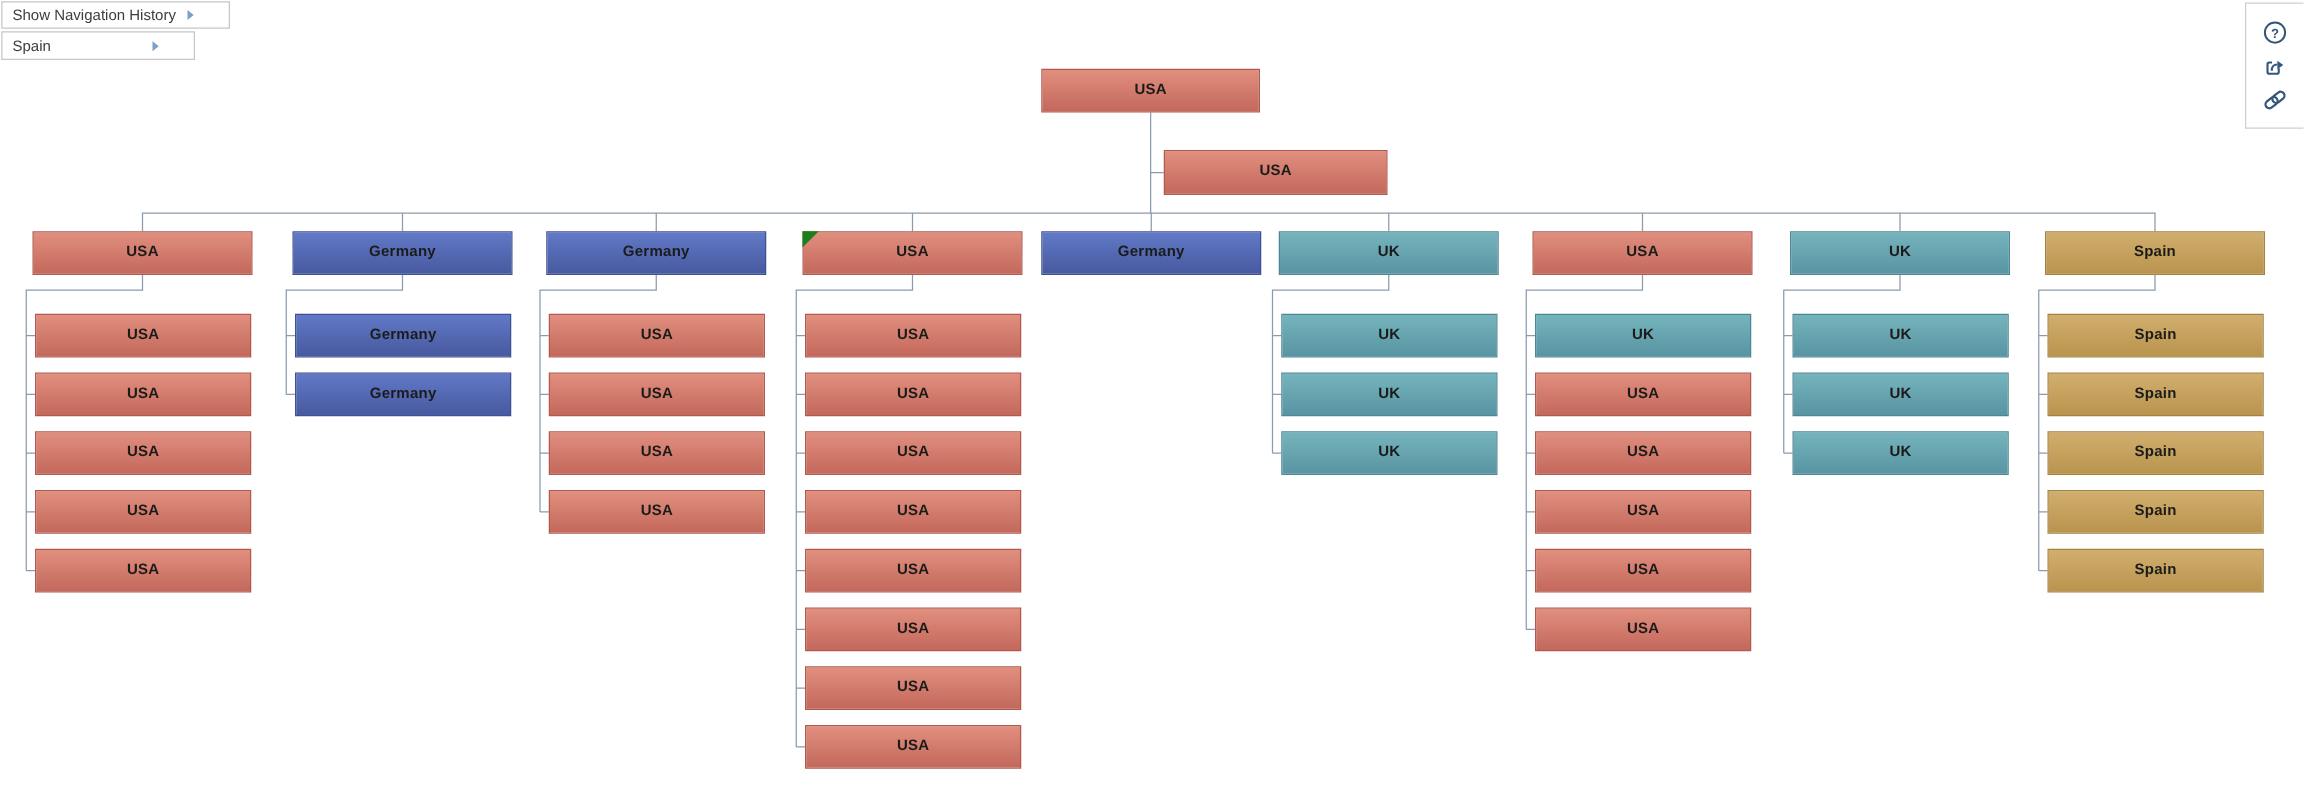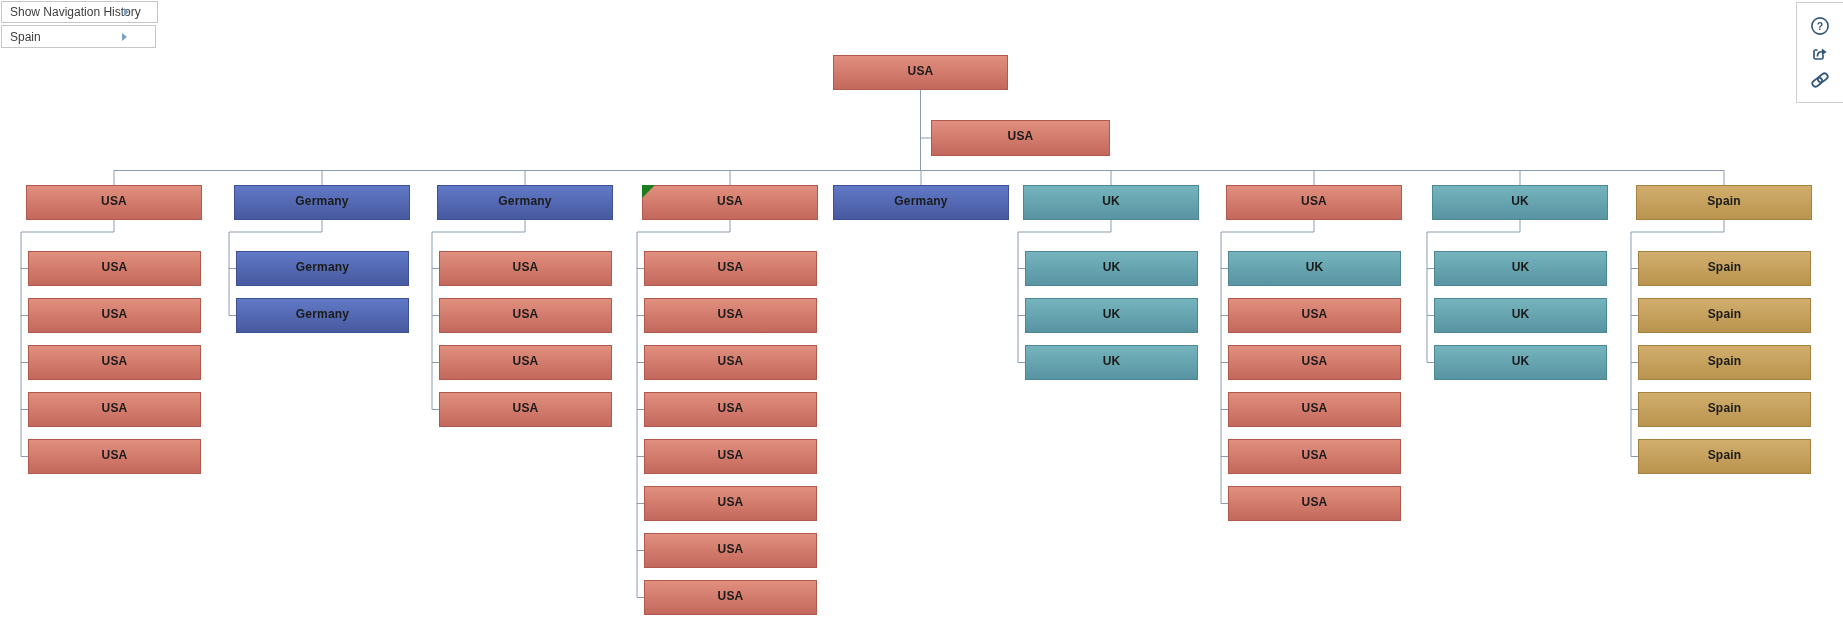--- a/index.html
+++ b/index.html
@@ -172,21 +172,21 @@
       </div>
       <div class="node" style="left: 1638px; top: 392px; width: 173px; height: 35px; background: linear-gradient(rgb(210, 174, 110), rgb(185, 148, 78)); border-color: rgb(165, 129, 63); color: rgb(27, 27, 27);">
         <span>Spain</span>
       </div>
       <div class="node" style="left: 1638px; top: 439px; width: 173px; height: 35px; background: linear-gradient(rgb(210, 174, 110), rgb(185, 148, 78)); border-color: rgb(165, 129, 63); color: rgb(27, 27, 27);">
         <span>Spain</span>
       </div>
     </div>
 
   <div>
-    <div class="menu-item" style="top:1px;left:1px;width:157px;height:22px">
+    <div class="menu-item" style="top:1px;left:1px;width:183px;height:22px">
       <span>Show Navigation History</span>
       <span class="arrow"></span>
     </div>
     <div class="menu-item" style="top:25px;left:1px;width:155px;height:23px">
       <span>Spain</span>
       <span class="arrow"></span>
     </div>
   </div>
 
   <div class="toolbar" id="toolbar" style="color: rgb(51, 86, 122);">

